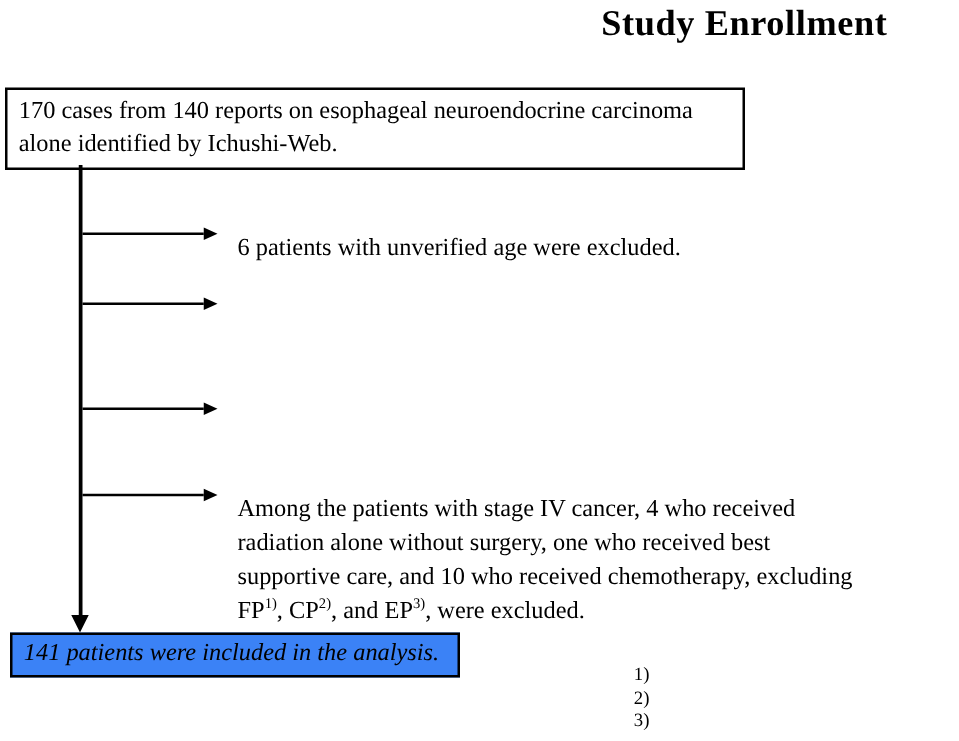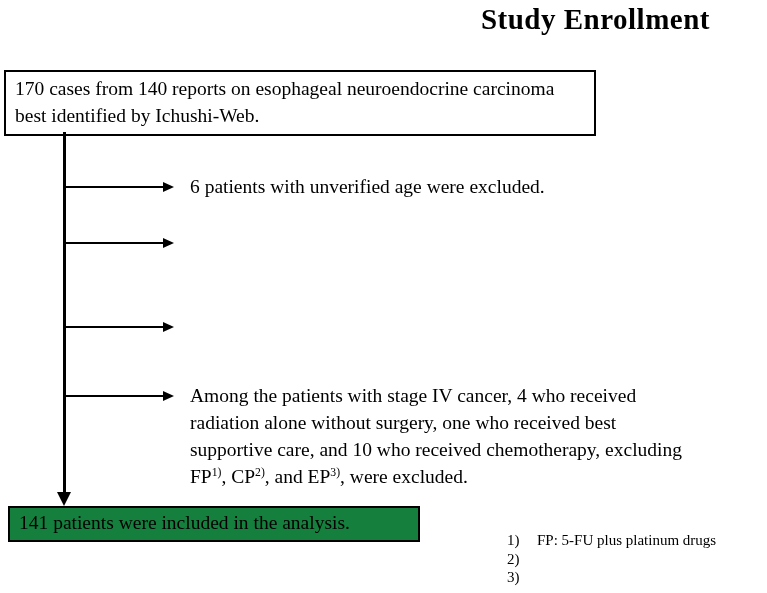--- a/index.html
+++ b/index.html
@@ -70,41 +70,43 @@
   .branch-1 { top: 182px; }
   .branch-2 { top: 238px; }
   .branch-3 { top: 322px; }
   .branch-4 { top: 391px; }
   .exclusion {
     position: absolute;
     left: 190px;
     width: 505px;
     font-size: 19.5px;
     line-height: 27px;
+    margin-top: 12px;
   }
   .excl-1 { top: 173px; }
   .excl-2 { top: 229px; }
   .excl-3 { top: 313px; }
   .excl-4 { top: 382px; }
   .exclusion sup {
     font-size: 0.6em;
     line-height: 0;
     vertical-align: super;
   }
   .result-box {
     position: absolute;
     left: 8px;
     top: 506px;
-    width: 412px;
+    width: 360px;
     border: 2px solid #000000;
-    background: #15803d;
+    background: #3b82f6;
     padding: 2px 9px 4px 9px;
     font-size: 19.5px;
     line-height: 26px;
     white-space: nowrap;
+    font-style: italic;
   }
   .footnotes {
     position: absolute;
     left: 507px;
     top: 531px;
     font-size: 15px;
     line-height: 18.5px;
   }
   .footnote { display: flex; }
   .fn-num { width: 30px; flex: 0 0 30px; }
@@ -112,21 +114,21 @@
 </style>
 </head>
 <body>
 
 <div class="figure">
 
   <h1 class="title">Study Enrollment</h1>
 
   <div class="top-box">
     <span class="box-line">170 cases from 140 reports on esophageal neuroendocrine carcinoma</span>
-    <span class="box-line">best identified by Ichushi-Web.</span>
+    <span class="box-line">alone identified by Ichushi-Web.</span>
   </div>
 
   <div class="v-line"></div>
   <div class="v-head"></div>
 
   <div class="branch branch-1">
     <div class="h-line"></div>
     <div class="h-head"></div>
   </div>
   <div class="branch branch-2">
@@ -146,21 +148,20 @@
 
 
 
   <div class="exclusion excl-4"><span>Among the patients with stage IV cancer, 4 who received radiation alone without surgery, one who received best supportive care, and 10 who received chemotherapy, excluding FP</span><sup>1)</sup><span>, CP</span><sup>2)</sup><span>, and EP</span><sup>3)</sup><span>, were excluded.</span></div>
 
   <div class="result-box">141 patients were included in the analysis.</div>
 
   <div class="footnotes">
     <div class="footnote">
       <span class="fn-num">1)</span>
-      <span class="fn-text">FP: 5-FU plus platinum drugs</span>
     </div>
     <div class="footnote">
       <span class="fn-num">2)</span>
     </div>
     <div class="footnote">
       <span class="fn-num">3)</span>
     </div>
   </div>
 
 </div>

